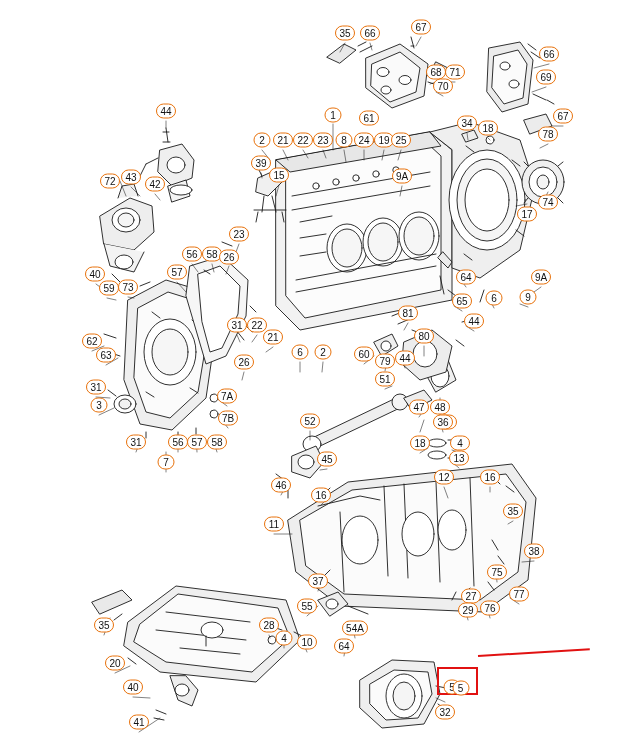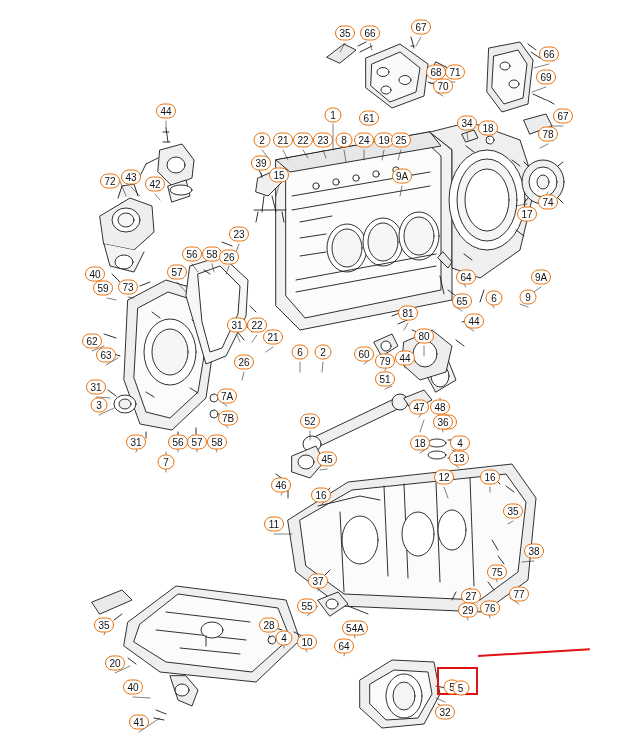--- a/index.html
+++ b/index.html
@@ -425,21 +425,21 @@
       <div class="callout w2" style="left: 279px; top: 175px; border-color: rgb(232, 114, 12);">15</div>
       <div class="callout w2" style="left: 402px; top: 176px; border-color: rgb(232, 114, 12);">9A</div>
       <div class="callout w2" style="left: 548px; top: 202px; border-color: rgb(232, 114, 12);">74</div>
       <div class="callout w2" style="left: 527px; top: 214px; border-color: rgb(232, 114, 12);">17</div>
       <div class="callout w2" style="left: 239px; top: 234px; border-color: rgb(232, 114, 12);">23</div>
       <div class="callout w2" style="left: 192px; top: 254px; border-color: rgb(232, 114, 12);">56</div>
       <div class="callout w2" style="left: 212px; top: 254px; border-color: rgb(232, 114, 12);">58</div>
       <div class="callout w2" style="left: 229px; top: 257px; border-color: rgb(232, 114, 12);">26</div>
       <div class="callout w2" style="left: 177px; top: 272px; border-color: rgb(232, 114, 12);">57</div>
       <div class="callout w2" style="left: 95px; top: 274px; border-color: rgb(232, 114, 12);">40</div>
-      <div class="callout w2" style="left: 103px; top: 288px; border-color: rgb(232, 114, 12);">59</div>
+      <div class="callout w2" style="left: 109px; top: 288px; border-color: rgb(232, 114, 12);">59</div>
       <div class="callout w2" style="left: 128px; top: 287px; border-color: rgb(232, 114, 12);">73</div>
       <div class="callout w2" style="left: 466px; top: 277px; border-color: rgb(232, 114, 12);">64</div>
       <div class="callout w2" style="left: 541px; top: 277px; border-color: rgb(232, 114, 12);">9A</div>
       <div class="callout w1" style="left: 528px; top: 297px; border-color: rgb(232, 114, 12);">9</div>
       <div class="callout w2" style="left: 462px; top: 301px; border-color: rgb(232, 114, 12);">65</div>
       <div class="callout w1" style="left: 494px; top: 298px; border-color: rgb(232, 114, 12);">6</div>
       <div class="callout w2" style="left: 237px; top: 325px; border-color: rgb(232, 114, 12);">31</div>
       <div class="callout w2" style="left: 257px; top: 325px; border-color: rgb(232, 114, 12);">22</div>
       <div class="callout w2" style="left: 273px; top: 337px; border-color: rgb(232, 114, 12);">21</div>
       <div class="callout w2" style="left: 408px; top: 313px; border-color: rgb(232, 114, 12);">81</div>

